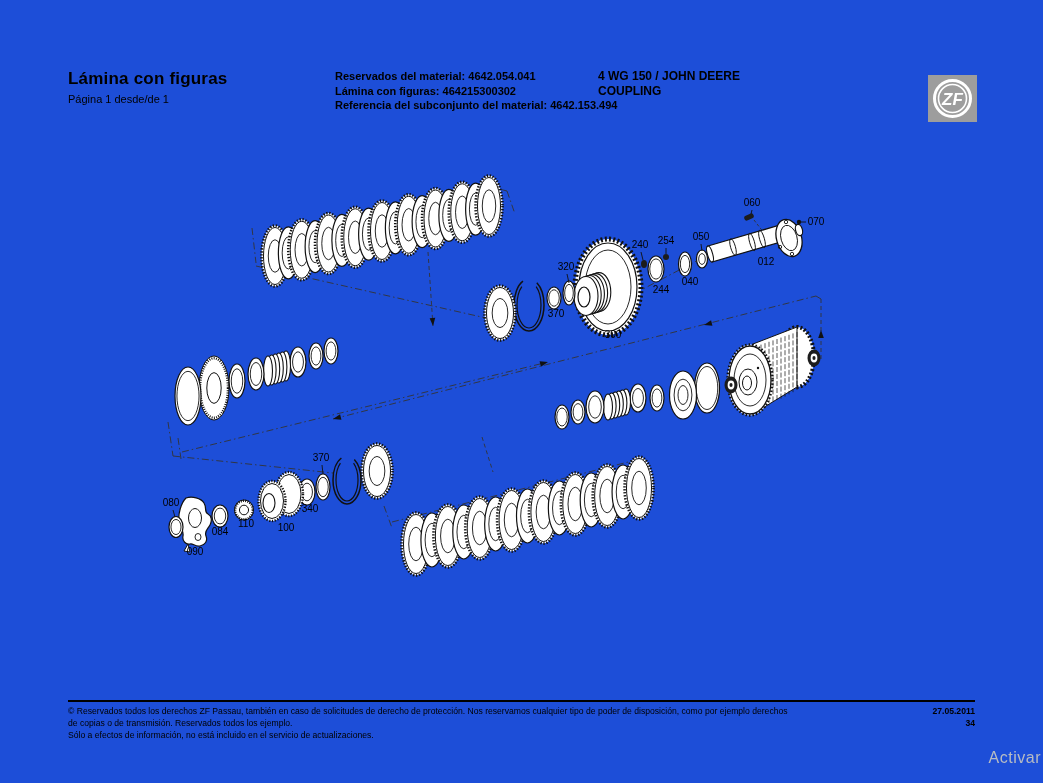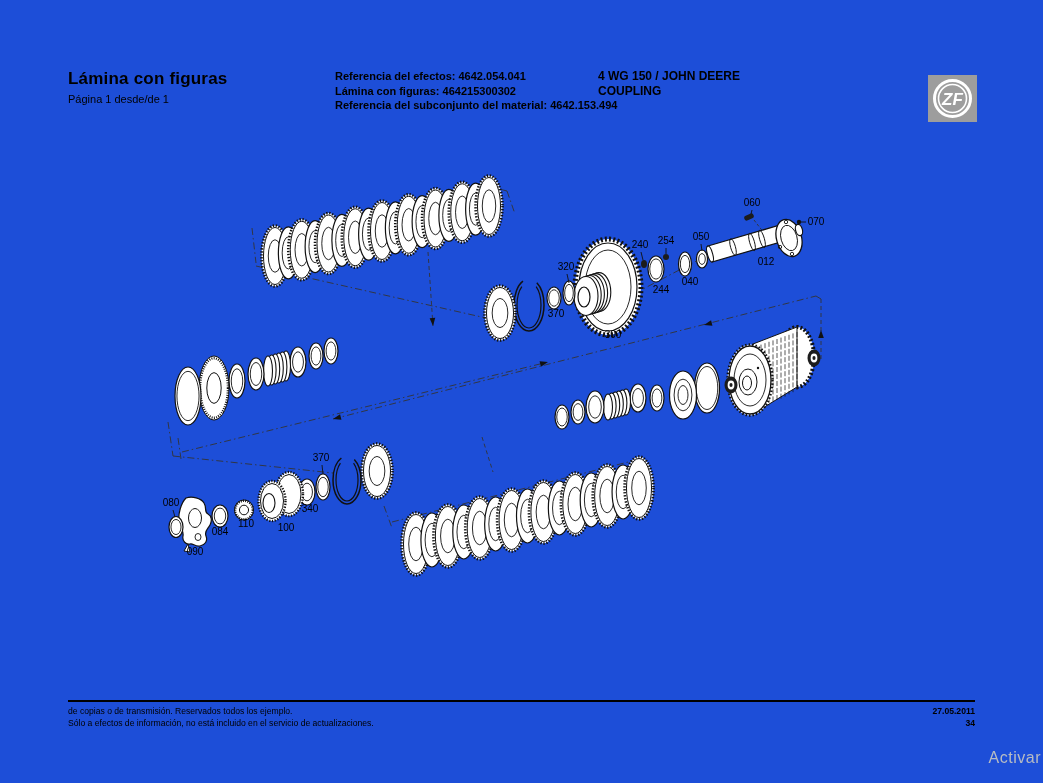--- a/index.html
+++ b/index.html
@@ -26,21 +26,21 @@
 <body>
 
 <div class="page">
 
   <div class="title-block">
     <h1>Lámina con figuras</h1>
     <div class="sub">Página 1 desde/de 1</div>
   </div>
 
   <div class="ref-block">
-    <div>Referencia del efectos: 4642.054.041</div>
+    <div>Reservados del material: 4642.054.041</div>
     <div>Lámina con figuras: 464215300302</div>
     <div>Referencia del subconjunto del material: 4642.153.494</div>
   </div>
 
   <div class="model-block">
     <div>4 WG 150 / JOHN DEERE</div>
     <div>COUPLING</div>
   </div>
 
   <svg class="zf-logo" viewBox="0 0 49 47">
@@ -317,20 +317,21 @@
         <text x="220" y="535" text-anchor="middle" class="plbl">084</text>
         <text x="195" y="555" text-anchor="middle" class="plbl">090</text>
         <text x="171" y="506" text-anchor="middle" class="plbl">080</text>
         <line x1="173" y1="510" x2="175" y2="517" stroke="#111" stroke-width="0.9"></line>
       </g>
   </svg>
 
   <div class="footer">
     <div class="footer-row">
       <div class="footer-left">
+        <div>© Reservados todos los derechos ZF Passau, también en caso de solicitudes de derecho de protección. Nos reservamos cualquier tipo de poder de disposición, como por ejemplo derechos</div>
         <div>de copias o de transmisión. Reservados todos los ejemplo.</div>
         <div>Sólo a efectos de información, no está incluido en el servicio de actualizaciones.</div>
       </div>
       <div class="footer-right">
         <div>27.05.2011</div>
         <div>34</div>
       </div>
     </div>
   </div>
 

